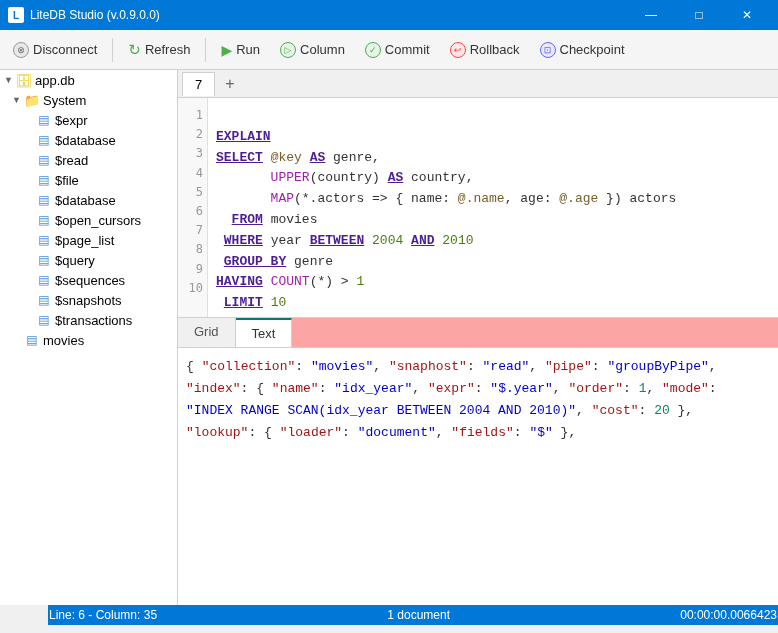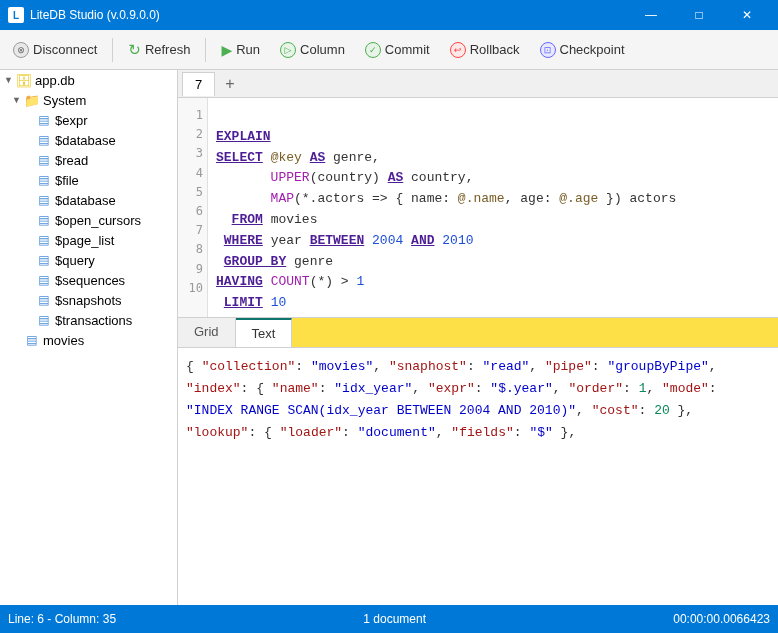--- a/index.html
+++ b/index.html
@@ -170,27 +170,27 @@
       padding: 8px;
       font-family: 'Consolas', 'Courier New', monospace;
       font-size: 13px;
       line-height: 1.6;
       overflow: auto;
       white-space: pre;
       color: #333;
     }
     .kw { color: #4c1d95; font-weight: bold; text-decoration: underline; }
     .fn { color: #a21caf; }
-    .num { color: #1d4ed8; }
+    .num { color: #4d7c0f; }
     .op { color: #333; }
     .param { color: #795e26; }
 
     .tabs-bar {
       display: flex;
-      background: #fde047;
+      background: #fca5a5;
       border-bottom: 1px solid #d0d0d0;
       padding: 0;
     }
     .tab {
       padding: 6px 16px;
       cursor: pointer;
       font-size: 13px;
       color: #555;
       border-right: 1px solid #d0d0d0;
       background: #f0f0f0;
@@ -212,28 +212,29 @@
       background: white;
       color: #333;
     }
     .json-brace { color: #333; }
     .json-key { color: #a31515; }
     .json-str { color: #0000cd; }
     .json-num { color: #09885a; }
     .json-colon { color: #333; }
 
     .status-bar {
-      height: 28px;
+      height: 20px;
       background: #0078d7;
       color: white;
       display: flex;
       align-items: center;
-      padding: 0 8px;
+      padding: 0 1px;
       font-size: 12px;
       justify-content: space-between;
+      margin-left: 48px;
     }
   </style>
 </head>
 <body>
 
 <div class="title-bar">
   <div class="title-bar-left">
     <div class="title-bar-icon">L</div>
     <span class="title-text">LiteDB Studio (v.0.9.0.0)</span>
   </div>

